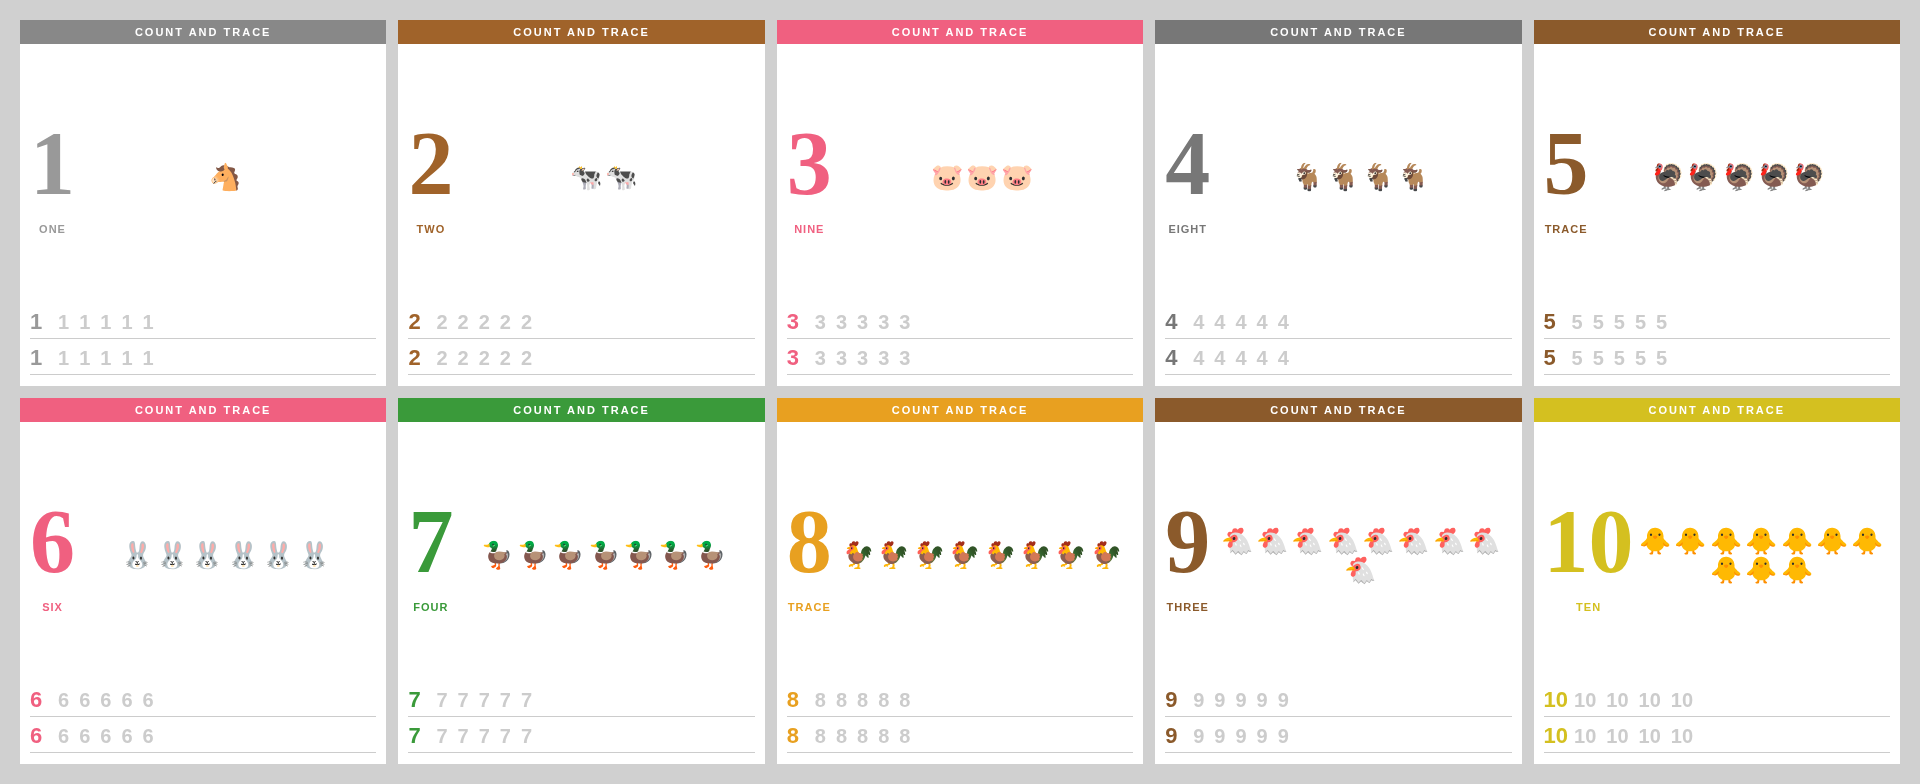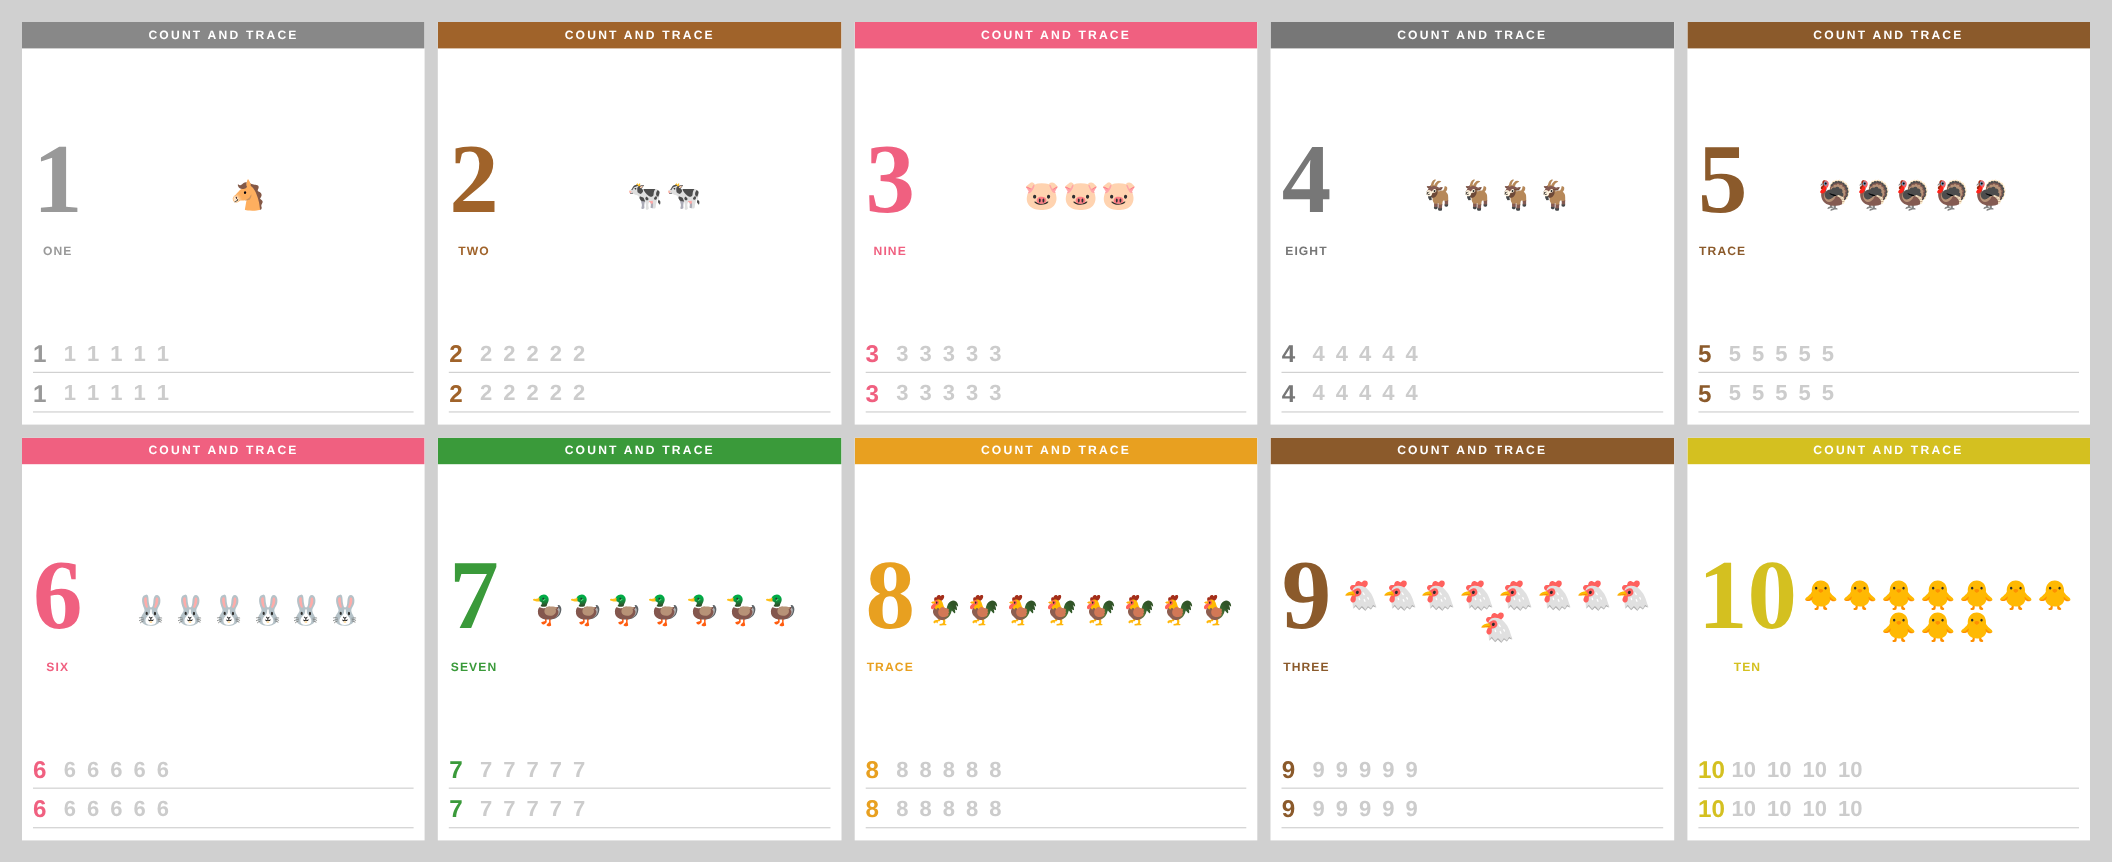--- a/index.html
+++ b/index.html
@@ -371,21 +371,21 @@
       </div>
     </div>
   </div>
 
   <div class="card">
     <div class="card-header header-green">COUNT AND TRACE</div>
     <div class="card-body">
       <div class="card-top">
         <div class="number-col">
           <div class="big-number c-green">7</div>
-          <div class="number-word c-green">SEVEN</div>
+          <div class="number-word c-green">FOUR</div>
         </div>
         <div class="animals-area">
           <span class="animal-emoji">🦆</span>
           <span class="animal-emoji">🦆</span>
           <span class="animal-emoji">🦆</span>
           <span class="animal-emoji">🦆</span>
           <span class="animal-emoji">🦆</span>
           <span class="animal-emoji">🦆</span>
           <span class="animal-emoji">🦆</span>
         </div>

